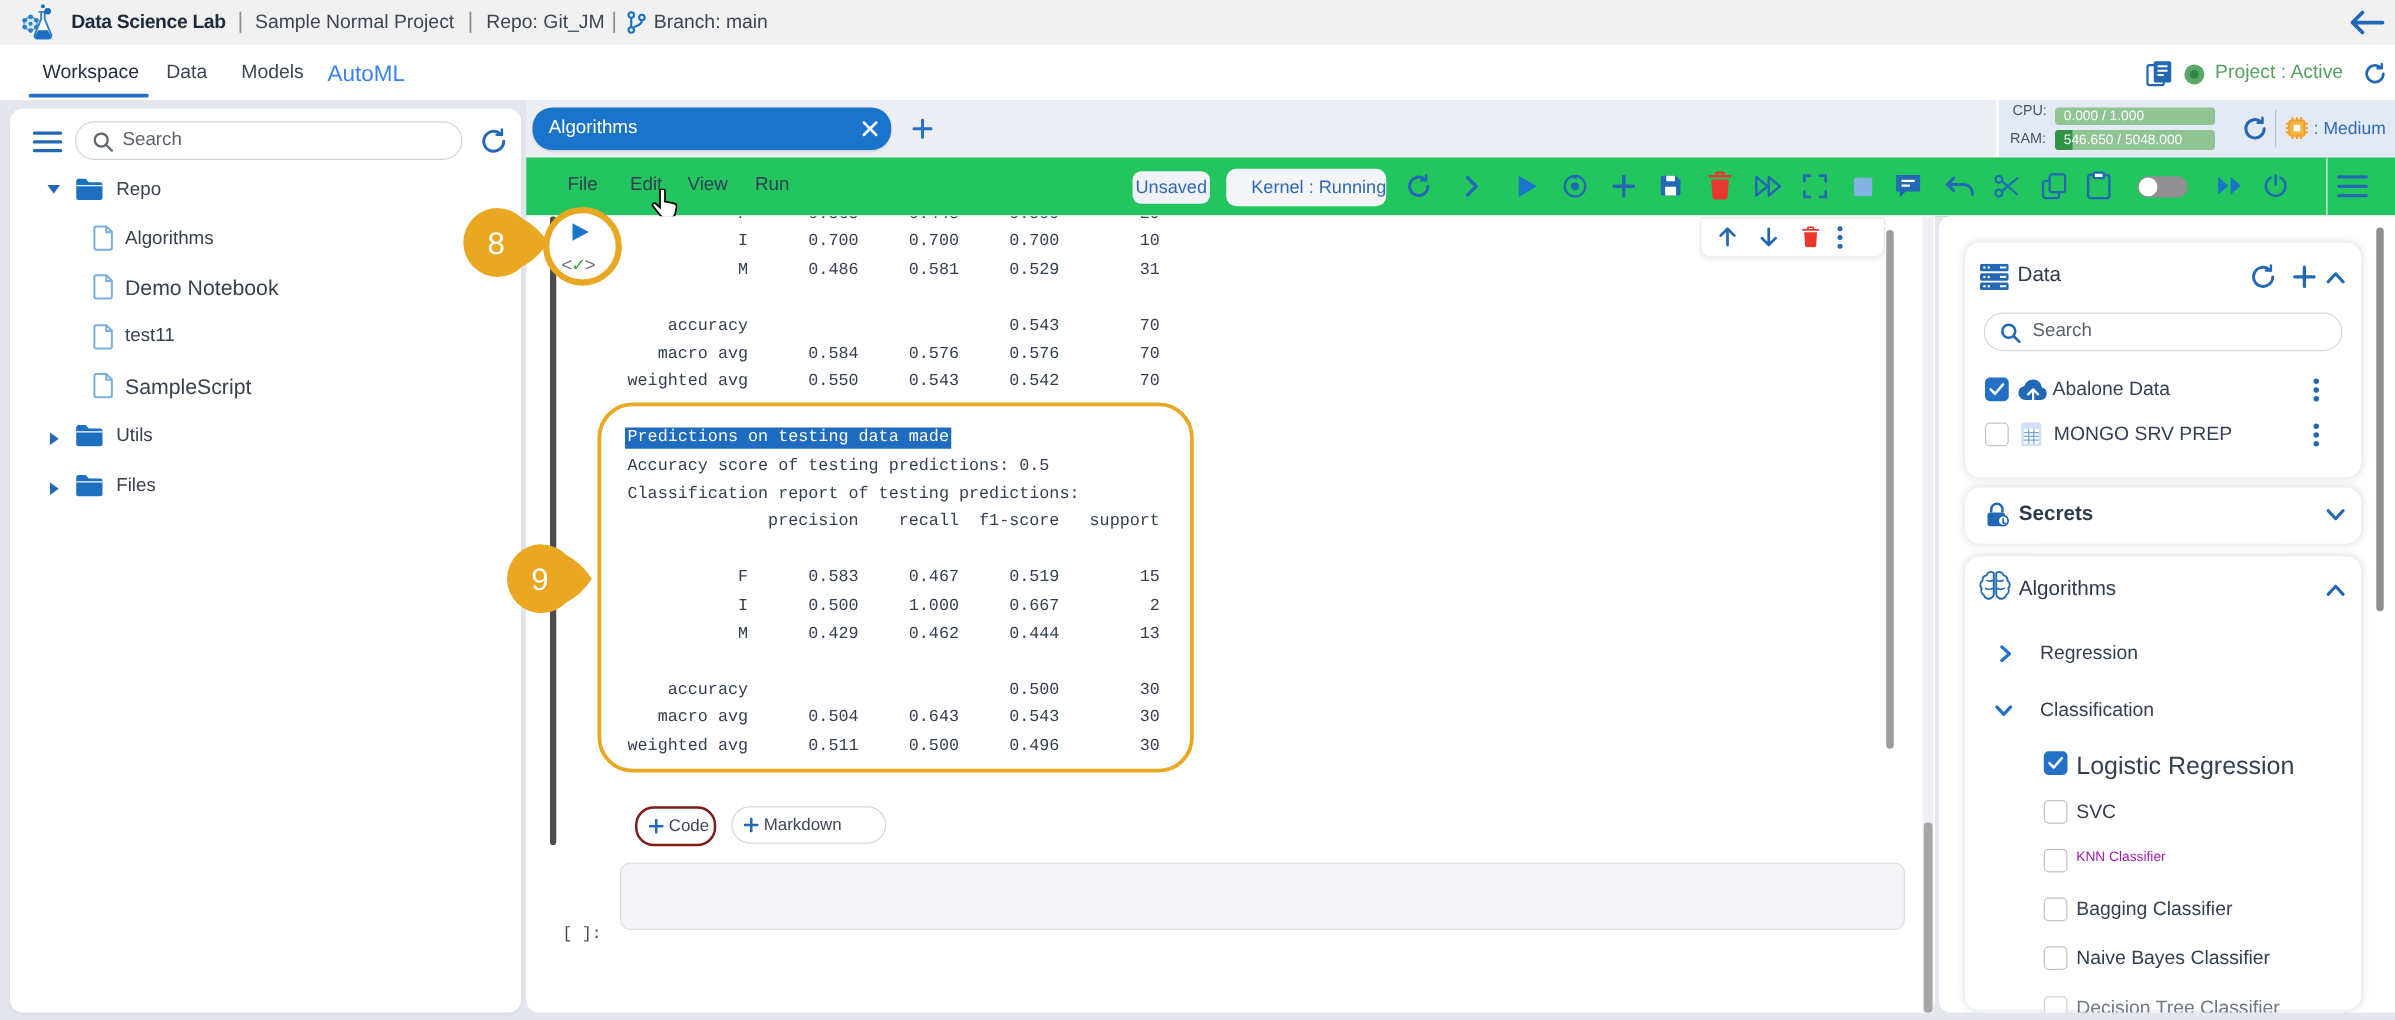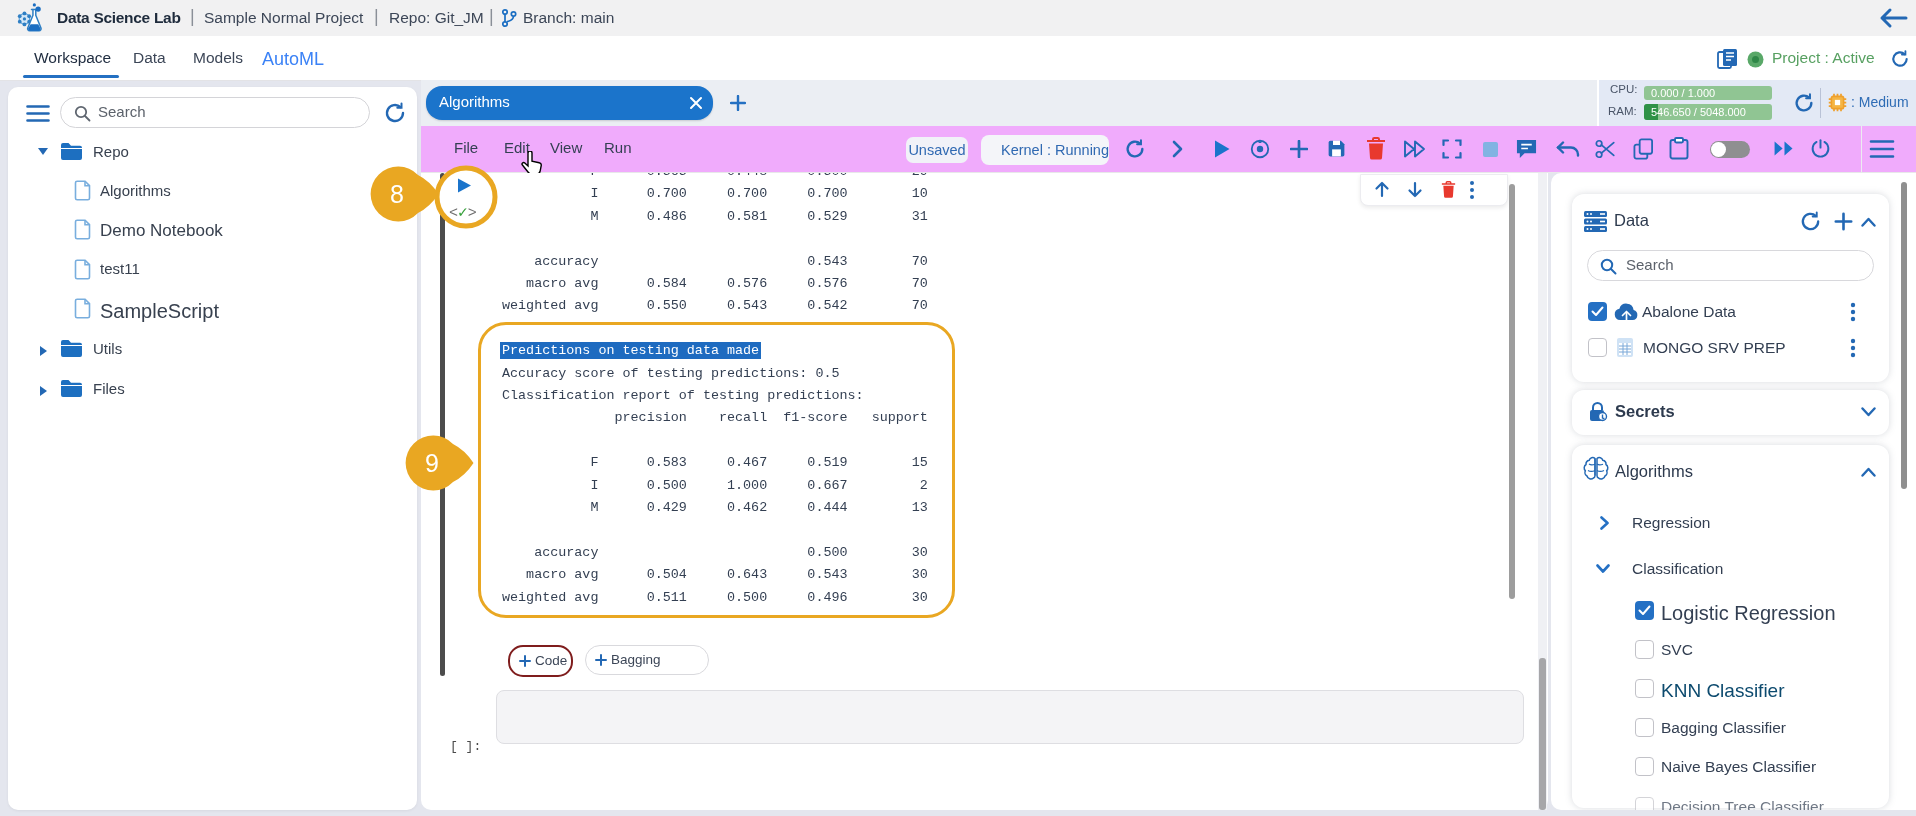--- a/index.html
+++ b/index.html
@@ -85,21 +85,21 @@
         <path d="M18.5 2.5 v4.2 h-4.2" stroke-width="2.2"></path>
       </svg>
     <div class="abs" style="left:221px;top:8px;width:1px;height:30px;background:#b9c2d6;"></div>
     <svg class="abs" style="left:228px;top:12px" width="21" height="21" viewBox="0 0 24 24" fill="none" stroke="#efa02c" stroke-width="1.8">
       <rect x="5" y="5" width="14" height="14" rx="2" fill="#f5b544" stroke="#efa02c"></rect>
       <rect x="9" y="9" width="6" height="6" fill="#fff" stroke="none"></rect>
       <path d="M8 5 V2 M12 5 V2 M16 5 V2 M8 22 V19 M12 22 V19 M16 22 V19 M5 8 H2 M5 12 H2 M5 16 H2 M22 8 H19 M22 12 H19 M22 16 H19" stroke-width="2"></path>
     </svg>
     <div class="abs" style="left:252px;top:14px;font-size:14px;color:#2e6cb5;">: Medium</div>
   </div>
-  <div class="abs" id="toolbar" style="left:421px;top:126px;width:1495px;height:46px;background:#f0abfc;border-bottom:1px solid #e8e8ea;">
+  <div class="abs" id="toolbar" style="left:421px;top:126px;width:1495px;height:46px;background:#22c55e;border-bottom:1px solid #e8e8ea;">
     <div class="abs" style="left:33px;top:13px;font-size:15px;color:#333f52;">File</div>
     <div class="abs" style="left:83px;top:13px;font-size:15px;color:#333f52;">Edit</div>
     <div class="abs" style="left:129px;top:13px;font-size:15px;color:#333f52;">View</div>
     <div class="abs" style="left:183px;top:13px;font-size:15px;color:#333f52;">Run</div>
     <svg class="abs" style="left:99px;top:25px" width="22" height="26" viewBox="0 0 22 26">
       <path d="M8 2 v13 l-3.2-3 c-1.6-1.4-3.6.5-2.4 2l6 7.5 c.8 1 1.8 1.5 3.2 1.5 h4.8 c2 0 3.4-1.2 3.8-3.2 l1-5.2 c.3-1.6-.6-2.6-2-2.9 l-7.2-1.5 V2 c0-2.6-4-2.6-4 0z" fill="#fff" stroke="#000" stroke-width="1.4"></path>
     </svg>
     <div class="abs" style="left:485px;top:11px;width:62px;height:26px;background:#f1f2f8;border-radius:7px;text-align:center;line-height:26px;font-size:14.5px;color:#3069b2;">Unsaved</div>
     <div class="abs" style="left:560px;top:9px;width:128px;height:30px;background:#f4f5f9;border-radius:8px;text-align:right;line-height:30px;font-size:14.5px;color:#3069b2;">Kernel : Running</div>
     <svg class="abs" style="left:703px;top:12px" width="22" height="22" viewBox="0 0 24 24" fill="none" stroke="#2368b4" stroke-width="2.6" stroke-linecap="round">
@@ -210,21 +210,21 @@
     <div class="abs" style="left:92px;top:134px;font-size:17px;color:#38414f;">Demo Notebook</div>
     <svg class="abs" style="left:66px;top:172px" width="17" height="21" viewBox="0 0 17 21" fill="none" stroke="#79aede" stroke-width="1.6">
         <path d="M1.5 2.8 a1.6 1.6 0 0 1 1.6-1.6 h8 L15.5 5.6 V18.2 a1.6 1.6 0 0 1-1.6 1.6 H3.1 a1.6 1.6 0 0 1-1.6-1.6 z"></path>
         <path d="M11 1.4 V5.8 h4.4"></path>
       </svg>
     <div class="abs" style="left:92px;top:173px;font-size:15px;color:#38414f;">test11</div>
     <svg class="abs" style="left:66px;top:211px" width="17" height="21" viewBox="0 0 17 21" fill="none" stroke="#79aede" stroke-width="1.6">
         <path d="M1.5 2.8 a1.6 1.6 0 0 1 1.6-1.6 h8 L15.5 5.6 V18.2 a1.6 1.6 0 0 1-1.6 1.6 H3.1 a1.6 1.6 0 0 1-1.6-1.6 z"></path>
         <path d="M11 1.4 V5.8 h4.4"></path>
       </svg>
-    <div class="abs" style="left:92px;top:213px;font-size:20px;color:#38414f;">SampleScript</div>
+    <div class="abs" style="left:92px;top:213px;font-size:17px;color:#38414f;">SampleScript</div>
     <svg class="abs" style="left:30px;top:258px" width="10" height="12" viewBox="0 0 10 12">
         <path d="M2 1 L9 6 L2 11 z" fill="#2368b4"></path>
       </svg>
     <svg class="abs" style="left:52px;top:252px" width="23" height="19" viewBox="0 0 23 19">
         <path d="M1 3 a2 2 0 0 1 2-2 h5.5 l2.5 2.8 H20 a2 2 0 0 1 2 2 V16 a2 2 0 0 1-2 2 H3 a2 2 0 0 1-2-2 z" fill="#1d6fc0"></path>
         <path d="M1 6.5 h21" stroke="#fff" stroke-width="1"></path>
       </svg>
     <div class="abs" style="left:85px;top:253px;font-size:15px;color:#38414f;">Utils</div>
     <svg class="abs" style="left:30px;top:298px" width="10" height="12" viewBox="0 0 10 12">
         <path d="M2 1 L9 6 L2 11 z" fill="#2368b4"></path>
@@ -277,21 +277,21 @@
     <div class="abs" style="left:87px;top:472px;width:61px;height:28px;border:2px solid #7f1d1d;border-radius:15px;background:#fff;">
       <svg class="abs" style="left:9px;top:8px" width="12" height="12" viewBox="0 0 12 12" stroke="#2368b4" stroke-width="2" stroke-linecap="round">
           <path d="M6 1 V11 M1 6 H11"></path>
         </svg>
       <div class="abs" style="left:25px;top:6px;font-size:13.5px;color:#3c4657;">Code</div>
     </div>
     <div class="abs" style="left:164px;top:472px;width:122px;height:28px;border:1px solid #d9d9dd;border-radius:15px;background:#fff;">
       <svg class="abs" style="left:9px;top:8px" width="12" height="12" viewBox="0 0 12 12" stroke="#2368b4" stroke-width="2" stroke-linecap="round">
           <path d="M6 1 V11 M1 6 H11"></path>
         </svg>
-      <div class="abs" style="left:25px;top:6px;font-size:13.5px;color:#3c4657;">Bagging</div>
+      <div class="abs" style="left:25px;top:6px;font-size:13.5px;color:#3c4657;">Markdown</div>
     </div>
     <div class="abs" style="left:75px;top:517px;width:1028px;height:54px;background:#f4f4f6;border:1px solid #dedee2;border-radius:8px;box-sizing:border-box;"></div>
     <div class="abs" style="left:29px;top:566px;font-family:'Liberation Mono',monospace;font-size:13px;color:#4a4a4a;">[ ]:</div>
     <div class="abs" style="left:1088px;top:11px;width:6px;height:415px;background:#9d9d9d;border-radius:3px;"></div>
   </div>
 
   <div class="abs" style="left:1538px;top:173px;width:9px;height:637px;background:#eff0f4;"></div>
   <div class="abs" style="left:1539px;top:658px;width:7px;height:152px;background:#a6a6a9;border-radius:3px;"></div>
 
   <div class="abs" style="left:478px;top:322px;width:477px;height:296px;border:3.5px solid #e9a722;border-radius:28px;box-sizing:border-box;"></div>
@@ -403,21 +403,21 @@
     <div class="abs" style="left:81px;top:387px;font-size:15.5px;color:#333f52;">Classification</div>
     <div class="abs" style="left:84px;top:428px;width:19px;height:19px;background:#2470c4;border-radius:4px;">
       <svg class="abs" style="left:3px;top:4px" width="13" height="11" viewBox="0 0 13 11" fill="none" stroke="#fff" stroke-width="2" stroke-linecap="round" stroke-linejoin="round">
           <path d="M1.5 5.5 L5 9 L11.5 1.5"></path>
         </svg>
     </div>
     <div class="abs" style="left:110px;top:429px;font-size:20px;color:#333f52;">Logistic Regression</div>
     <div class="abs" style="left:84px;top:467px;width:19px;height:19px;border:1.5px solid #c2c2c8;border-radius:4px;box-sizing:border-box;background:#fff;"></div>
     <div class="abs" style="left:110px;top:468px;font-size:15.5px;color:#333f52;">SVC</div>
     <div class="abs" style="left:84px;top:506px;width:19px;height:19px;border:1.5px solid #c2c2c8;border-radius:4px;box-sizing:border-box;background:#fff;"></div>
-    <div class="abs" style="left:110px;top:507px;font-size:19px;color:#0c4a6e;">KNN Classifier</div>
+    <div class="abs" style="left:110px;top:507px;font-size:11px;color:#a21caf;">KNN Classifier</div>
     <div class="abs" style="left:84px;top:545px;width:19px;height:19px;border:1.5px solid #c2c2c8;border-radius:4px;box-sizing:border-box;background:#fff;"></div>
     <div class="abs" style="left:110px;top:546px;font-size:15.5px;color:#333f52;">Bagging Classifier</div>
     <div class="abs" style="left:84px;top:584px;width:19px;height:19px;border:1.5px solid #c2c2c8;border-radius:4px;box-sizing:border-box;background:#fff;"></div>
     <div class="abs" style="left:110px;top:585px;font-size:15.5px;color:#333f52;">Naive Bayes Classifier</div>
     <div class="abs" style="left:84px;top:624px;width:19px;height:19px;border:1.5px solid #c2c2c8;border-radius:4px;box-sizing:border-box;background:#fff;opacity:.7;"></div>
     <div class="abs" style="left:110px;top:625px;font-size:15.5px;color:#333f52;opacity:.7;">Decision Tree Classifier</div>
     <div class="abs" style="left:350px;top:9px;width:6px;height:307px;background:#8f8f8f;border-radius:3px;"></div>
   </div>
 </div>
 </body></html>

